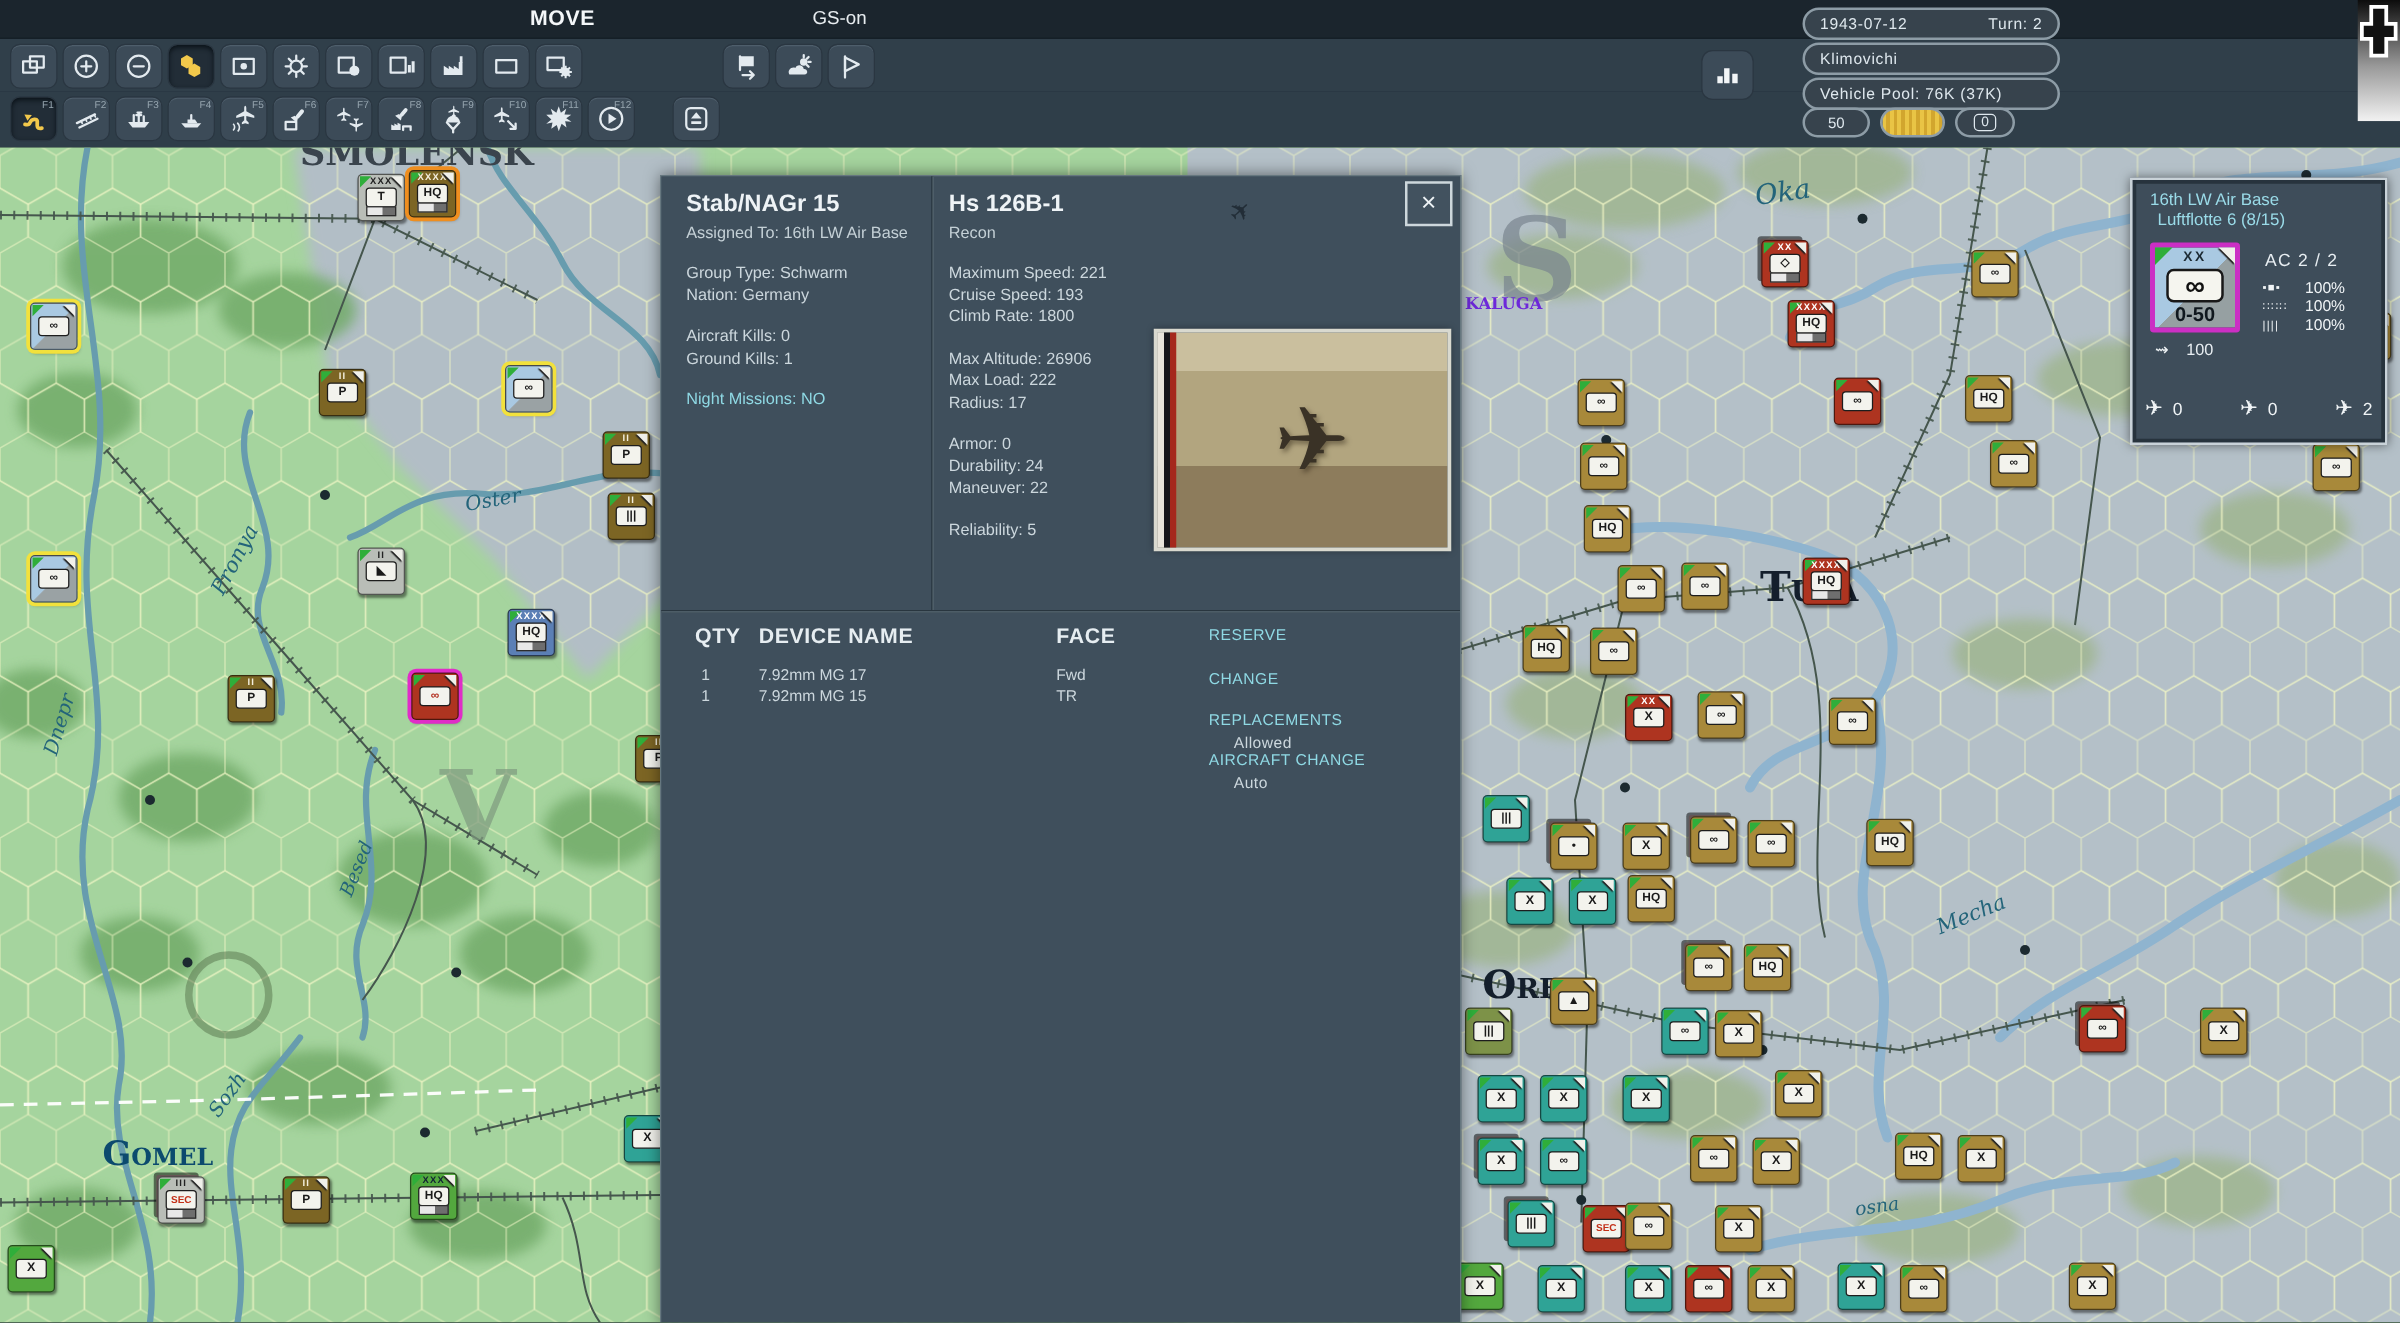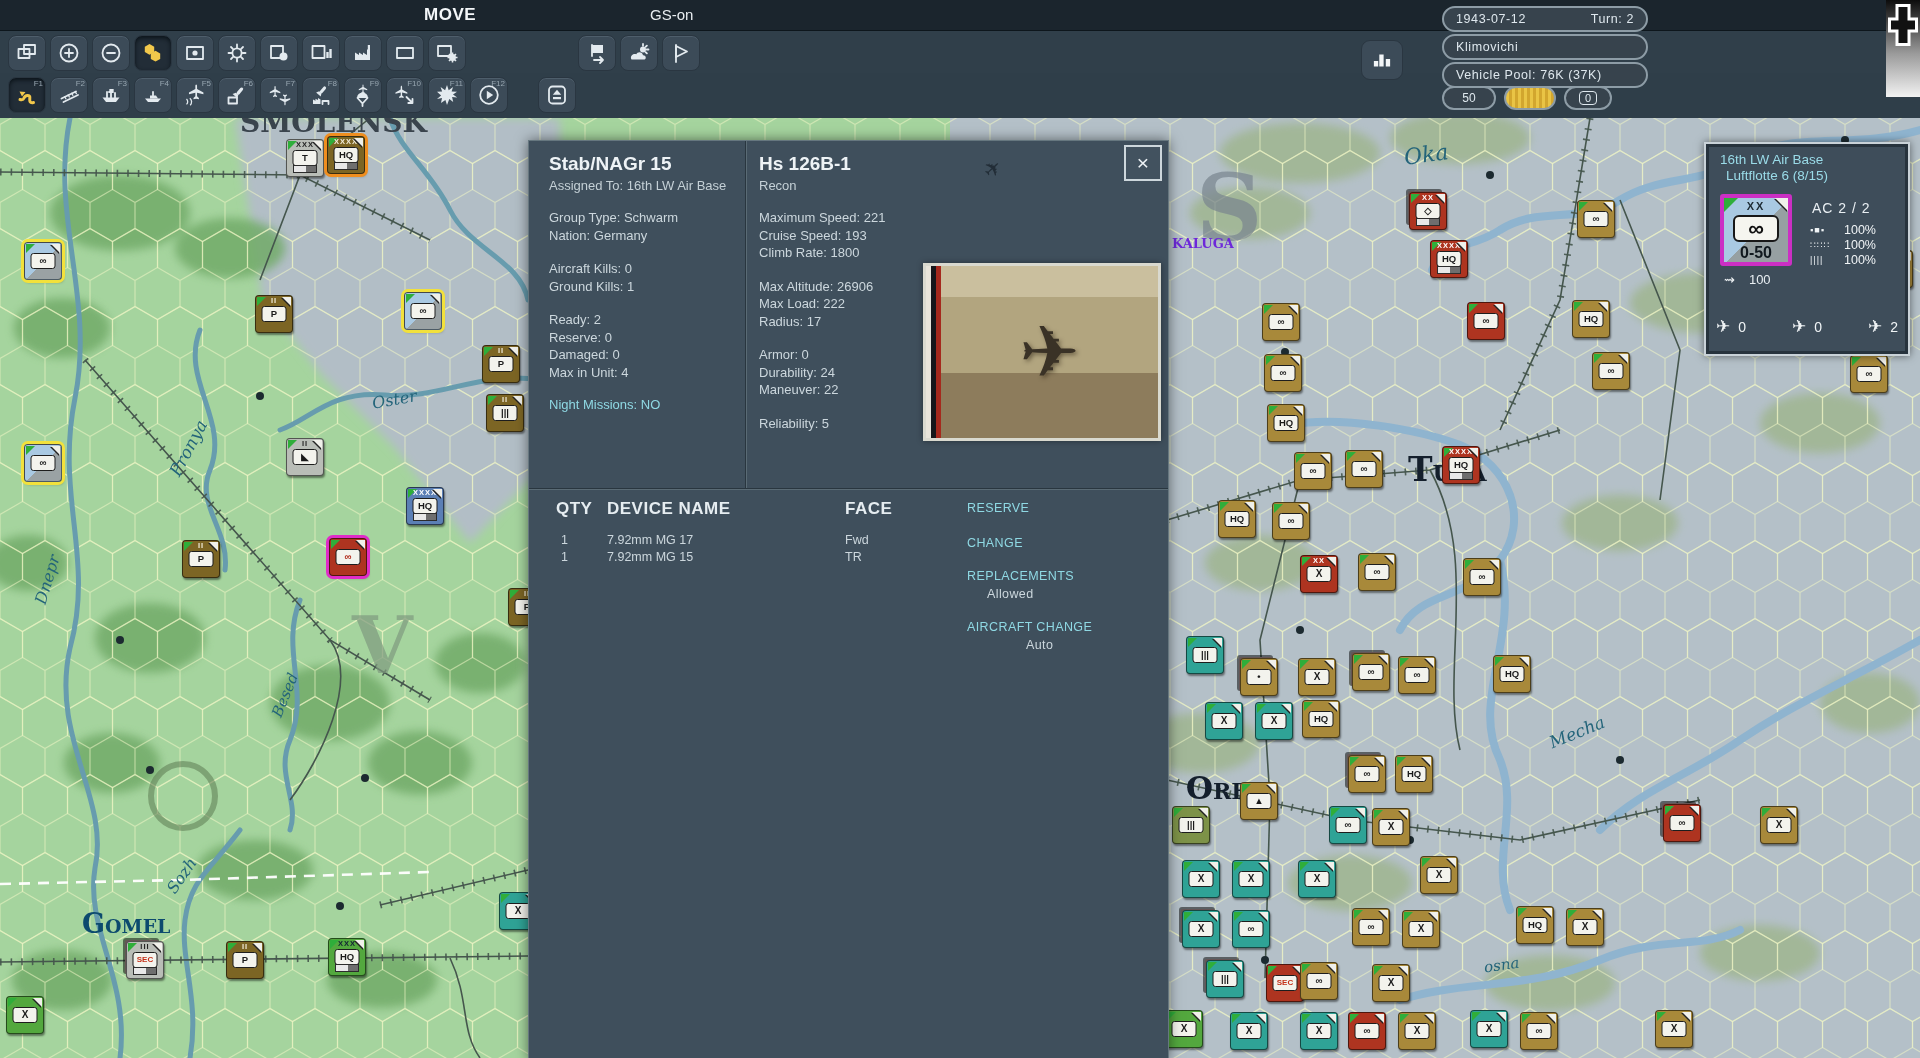--- a/index.html
+++ b/index.html
@@ -926,26 +926,20 @@
         <div class="p-title">Stab/NAGr 15</div>
         <div class="p-sub">Assigned To: 16th LW Air Base</div>
         <div class="p-block">
             <div class="p-line">Group Type: Schwarm</div>
             <div class="p-line">Nation: Germany</div>
           </div>
         <div class="p-block">
             <div class="p-line">Aircraft Kills: 0</div>
             <div class="p-line">Ground Kills: 1</div>
           </div>
-        <div class="p-block">
-            <div class="p-line">Ready: 2</div>
-            <div class="p-line">Reserve: 0</div>
-            <div class="p-line">Damaged: 0</div>
-            <div class="p-line">Max in Unit:  4</div>
-          </div>
         <div class="p-night">Night Missions: NO</div>
       </div>
       <div class="p-divv"></div>
       <div class="p-col right">
         <div class="p-title">Hs 126B-1</div>
         <div class="p-sub">Recon</div>
         <div class="p-block">
             <div class="p-line">Maximum Speed: 221</div>
             <div class="p-line">Cruise Speed: 193</div>
             <div class="p-line">Climb Rate: 1800</div>
@@ -989,21 +983,21 @@
       <div id="actions">
           <div class="p-action" style="top: 360px;">
     <span class="lbl">RESERVE</span>
   </div>
           <div class="p-action" style="top: 395px;">
     <span class="lbl">CHANGE</span>
   </div>
           <div class="p-action" style="top: 428px;">
     <span class="lbl">REPLACEMENTS</span><span class="sub">Allowed</span>
   </div>
-          <div class="p-action" style="top: 479px; text-align: center;">
+          <div class="p-action" style="top: 460px;">
     <span class="lbl">AIRCRAFT CHANGE</span><span class="sub">Auto</span>
   </div>
         </div>
     </div>
 
     <div class="unitbox">
       <div class="ub-title">16th LW Air Base</div>
       <div class="ub-sub">Luftflotte 6  (8/15)</div>
       <div class="ub-counter">
         <span class="ub-size">XX</span>

